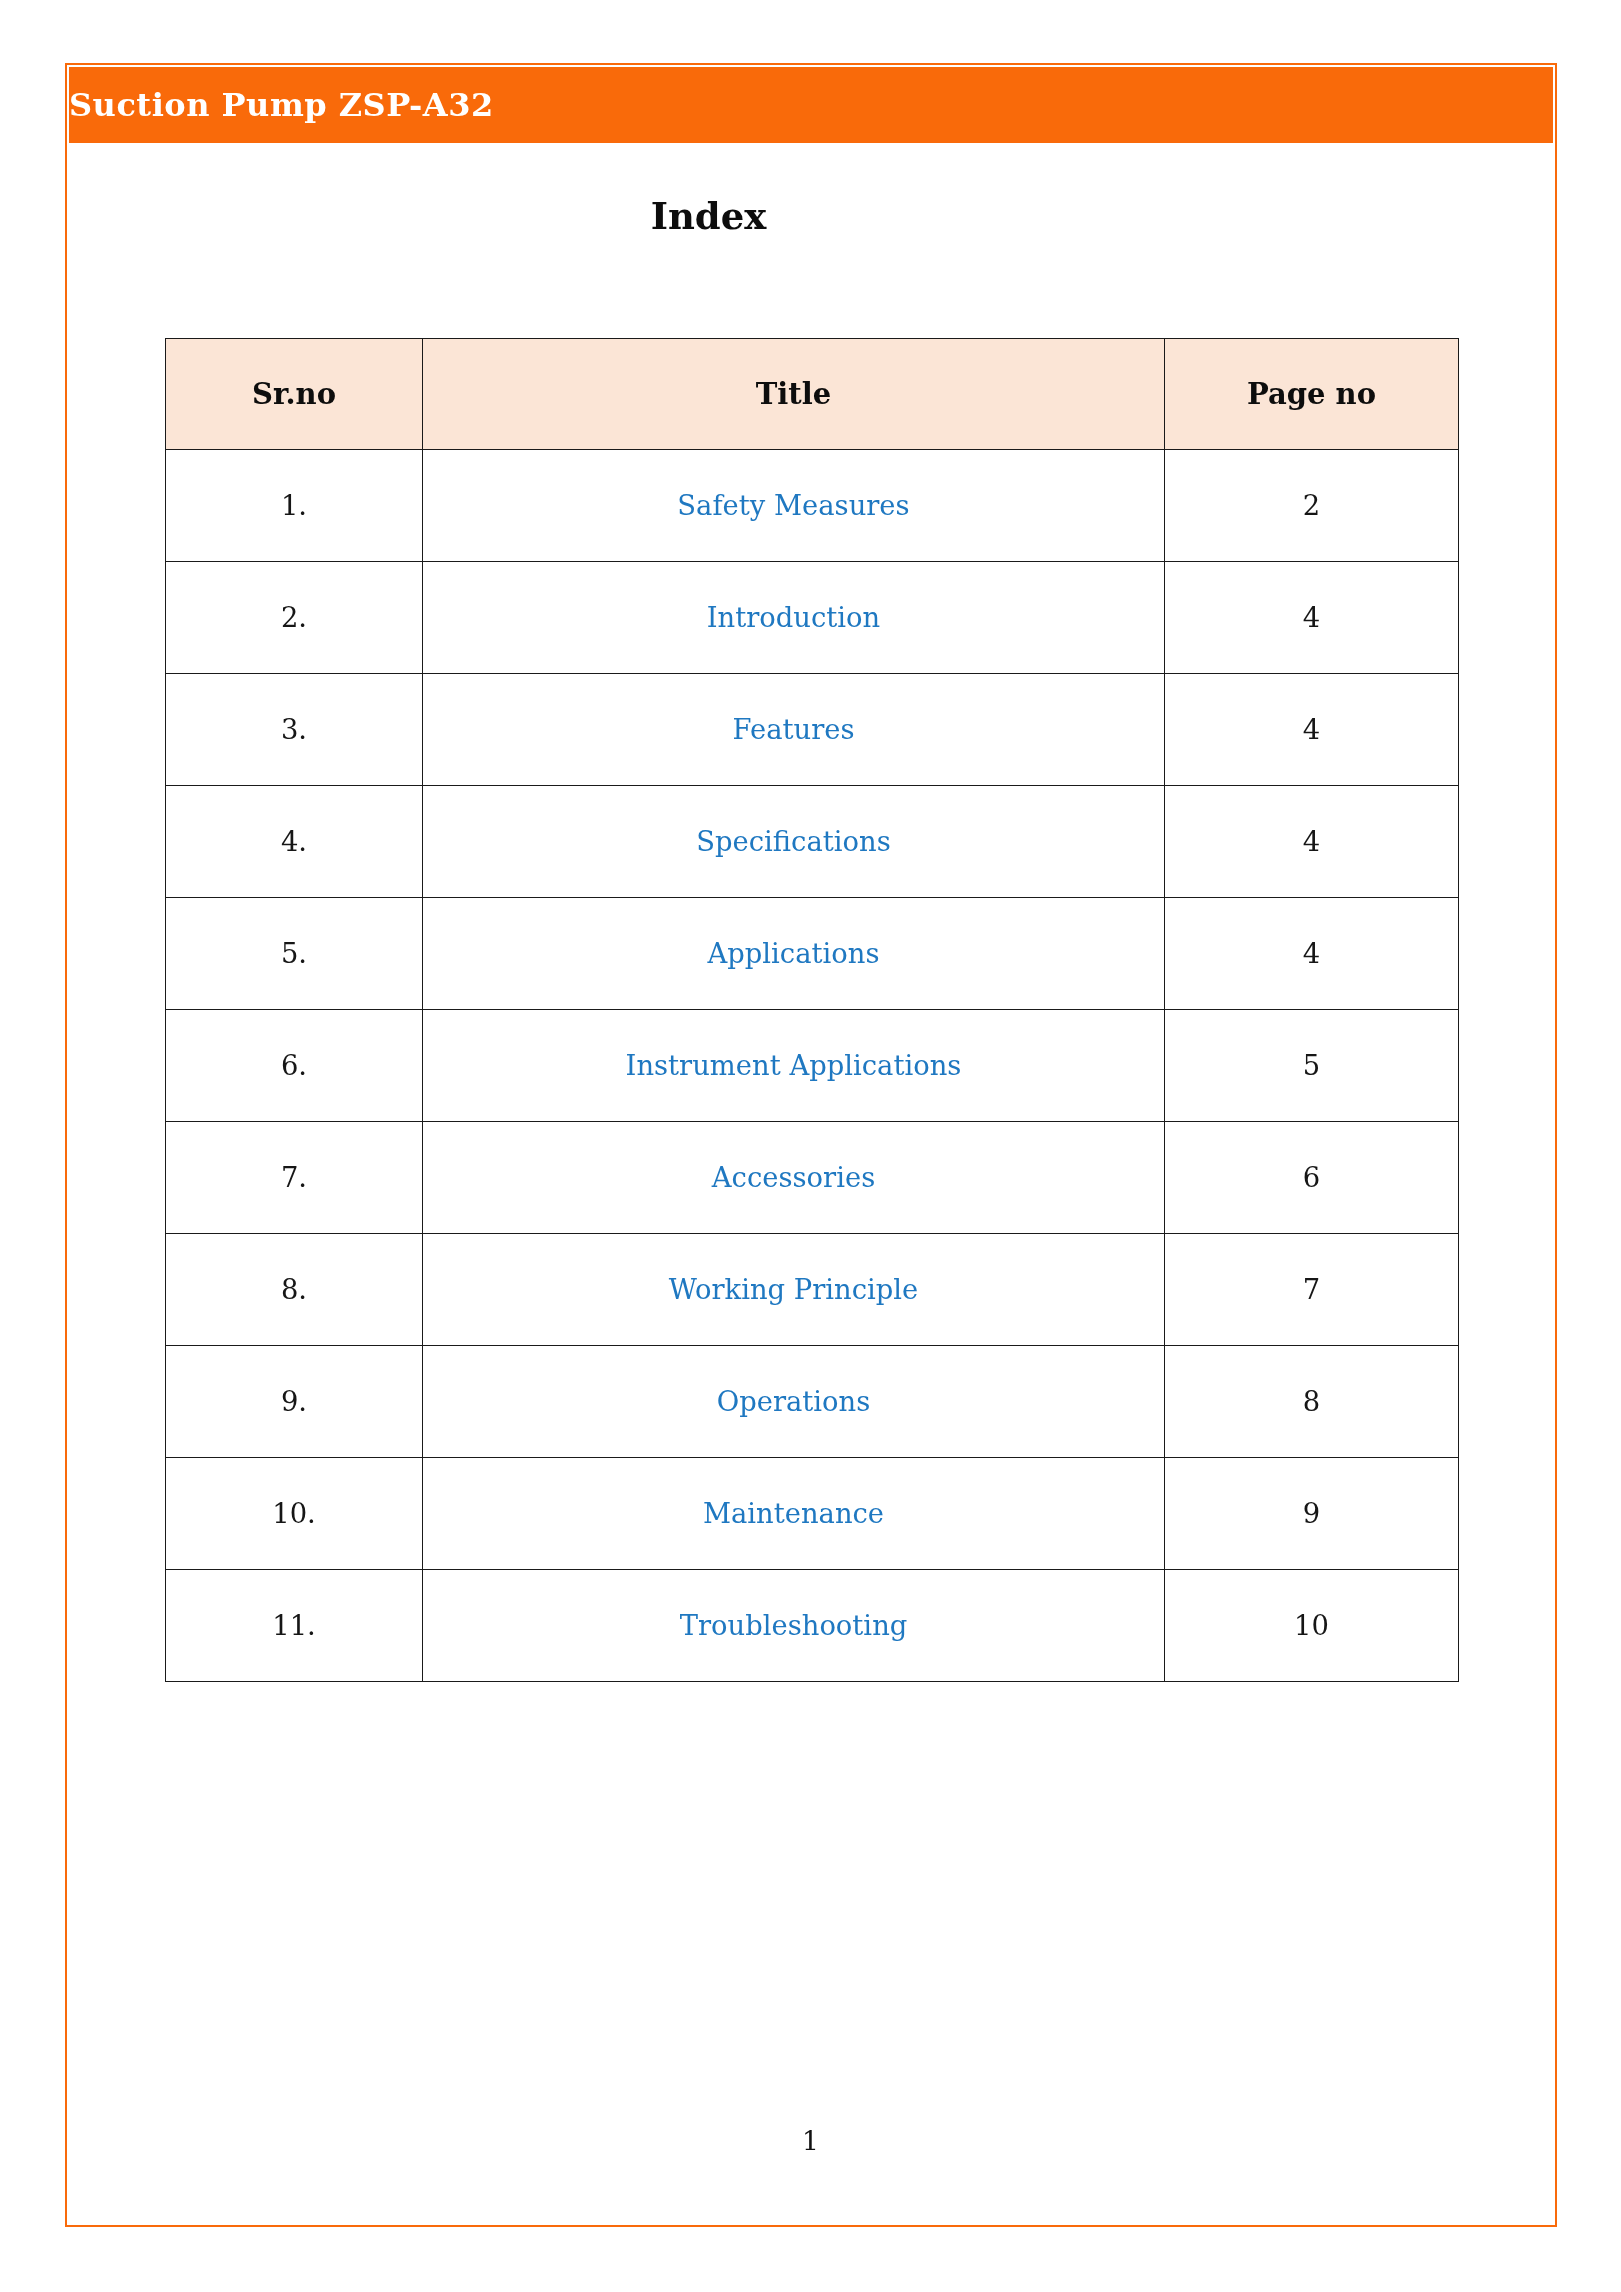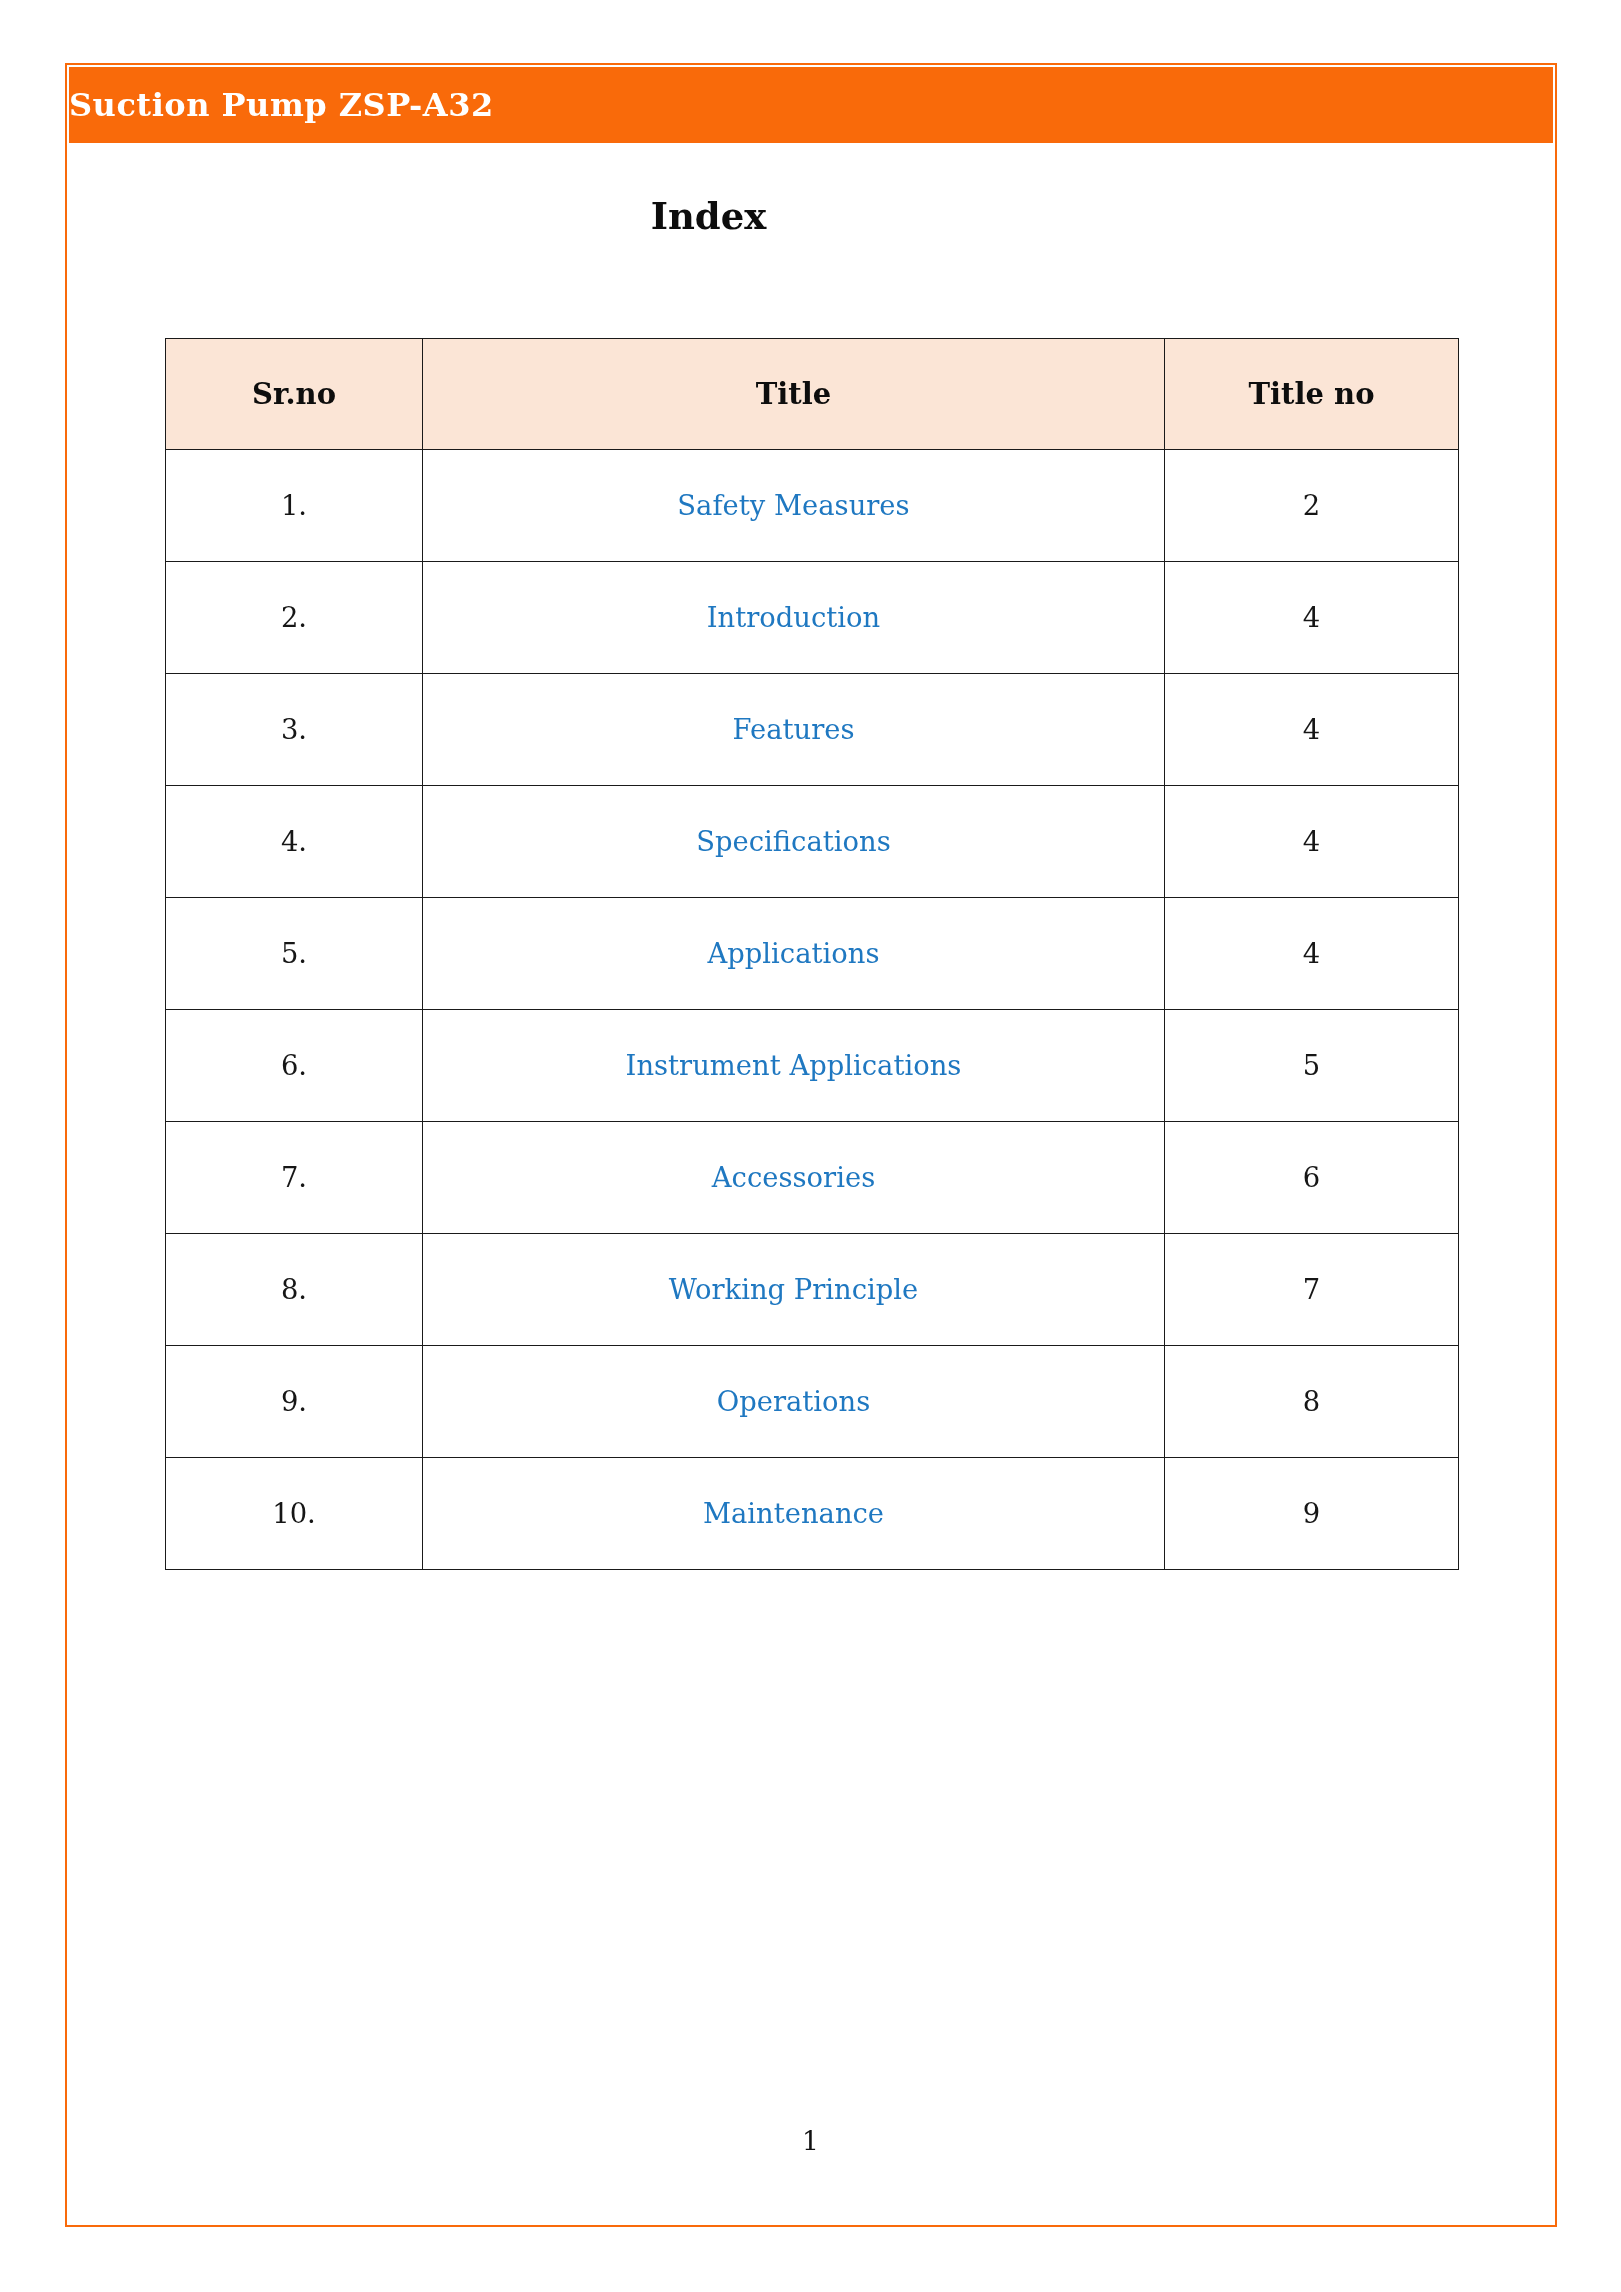--- a/index.html
+++ b/index.html
@@ -70,21 +70,21 @@
   <table class="index-table">
     <colgroup>
       <col class="col-sr">
         <col class="col-title">
         <col class="col-page">
     </colgroup>
     <thead>
       <tr>
         <th>Sr.no</th>
         <th>Title</th>
-        <th>Title no</th>
+        <th>Page no</th>
       </tr>
     </thead>
     <tbody>
       <tr>
         <td>1.</td>
         <td><span class="toc-link">Safety Measures</span></td>
         <td>2</td>
       </tr>
       <tr>
         <td>2.</td>
@@ -124,19 +124,24 @@
       <tr>
         <td>9.</td>
         <td><span class="toc-link">Operations</span></td>
         <td>8</td>
       </tr>
       <tr>
         <td>10.</td>
         <td><span class="toc-link">Maintenance</span></td>
         <td>9</td>
       </tr>
+      <tr>
+        <td>11.</td>
+        <td><span class="toc-link">Troubleshooting</span></td>
+        <td>10</td>
+      </tr>
     </tbody>
   </table>
 
   <div class="footer-page-number">1</div>
 
 </div>
 
 
 </body></html>

